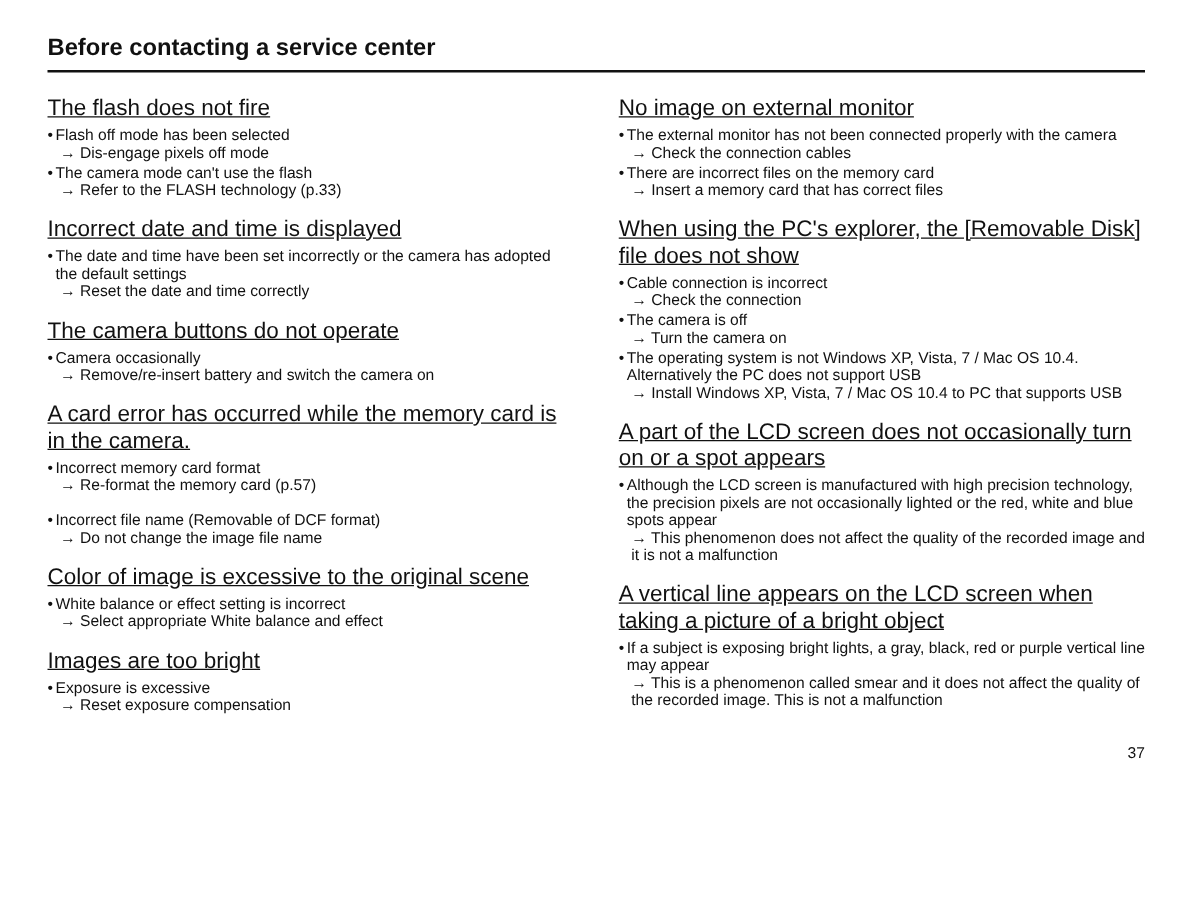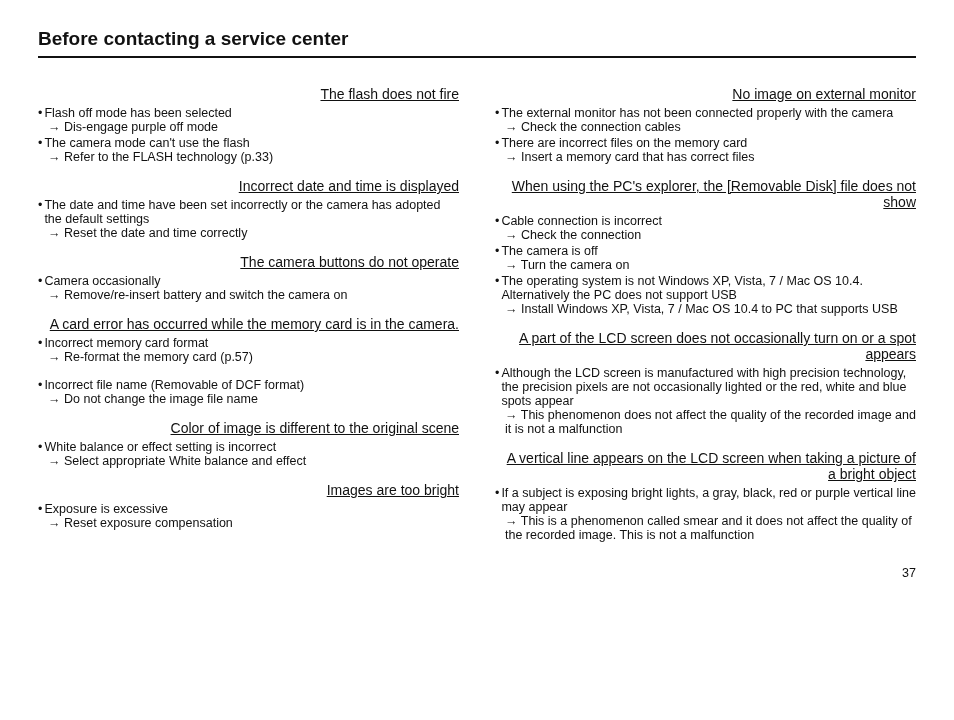--- a/index.html
+++ b/index.html
@@ -10,38 +10,37 @@
       color: #111;
       width: 954px;
       min-height: 720px;
       padding: 28px 38px 28px 38px;
     }
     h1.page-title {
       font-size: 19px;
       font-weight: bold;
       border-bottom: 2px solid #111;
       padding-bottom: 6px;
-      margin-bottom: 28px;
+      margin-bottom: 18px;
     }
     .columns {
       display: flex;
       gap: 36px;
     }
     .col {
       flex: 1;
     }
     .section {
       margin-bottom: 14px;
     }
     .section-title {
       text-decoration: underline;
       font-weight: normal;
-      font-size: 14px;
+      font-size: 18px;
       margin-bottom: 4px;
-      text-align: right;
     }
     .bullet-item {
       display: flex;
       align-items: flex-start;
     }
     .bullet-item .bullet {
       margin-right: 2px;
       flex-shrink: 0;
     }
     .arrow-item {
@@ -60,21 +59,21 @@
 <h1 class="page-title">Before contacting a service center</h1>
 
 <div class="columns">
   <div class="col" id="left-col">
       <div class="section">
         <div class="section-title">The flash does not fire</div>
         <div class="bullet-item">
           <span class="bullet">•</span>
           <span>Flash off mode has been selected</span>
         </div>
-        <div class="arrow-item">→ Dis-engage purple off mode</div>
+        <div class="arrow-item">→ Dis-engage pixels off mode</div>
         <div class="bullet-item">
           <span class="bullet">•</span>
           <span>The camera mode can't use the flash</span>
         </div>
         <div class="arrow-item">→ Refer to the FLASH technology (p.33)</div>
       </div>
       <div class="section">
         <div class="section-title">Incorrect date and time is displayed</div>
         <div class="bullet-item">
           <span class="bullet">•</span>
@@ -99,21 +98,21 @@
         <div class="arrow-item">→ Re-format the memory card (p.57)</div>
       </div>
       <div class="section">
         <div class="bullet-item">
           <span class="bullet">•</span>
           <span>Incorrect file name (Removable of DCF format)</span>
         </div>
         <div class="arrow-item">→ Do not change the image file name</div>
       </div>
       <div class="section">
-        <div class="section-title">Color of image is different to the original scene</div>
+        <div class="section-title">Color of image is excessive to the original scene</div>
         <div class="bullet-item">
           <span class="bullet">•</span>
           <span>White balance or effect setting is incorrect</span>
         </div>
         <div class="arrow-item">→ Select appropriate White balance and effect</div>
       </div>
       <div class="section">
         <div class="section-title">Images are too bright</div>
         <div class="bullet-item">
           <span class="bullet">•</span>

